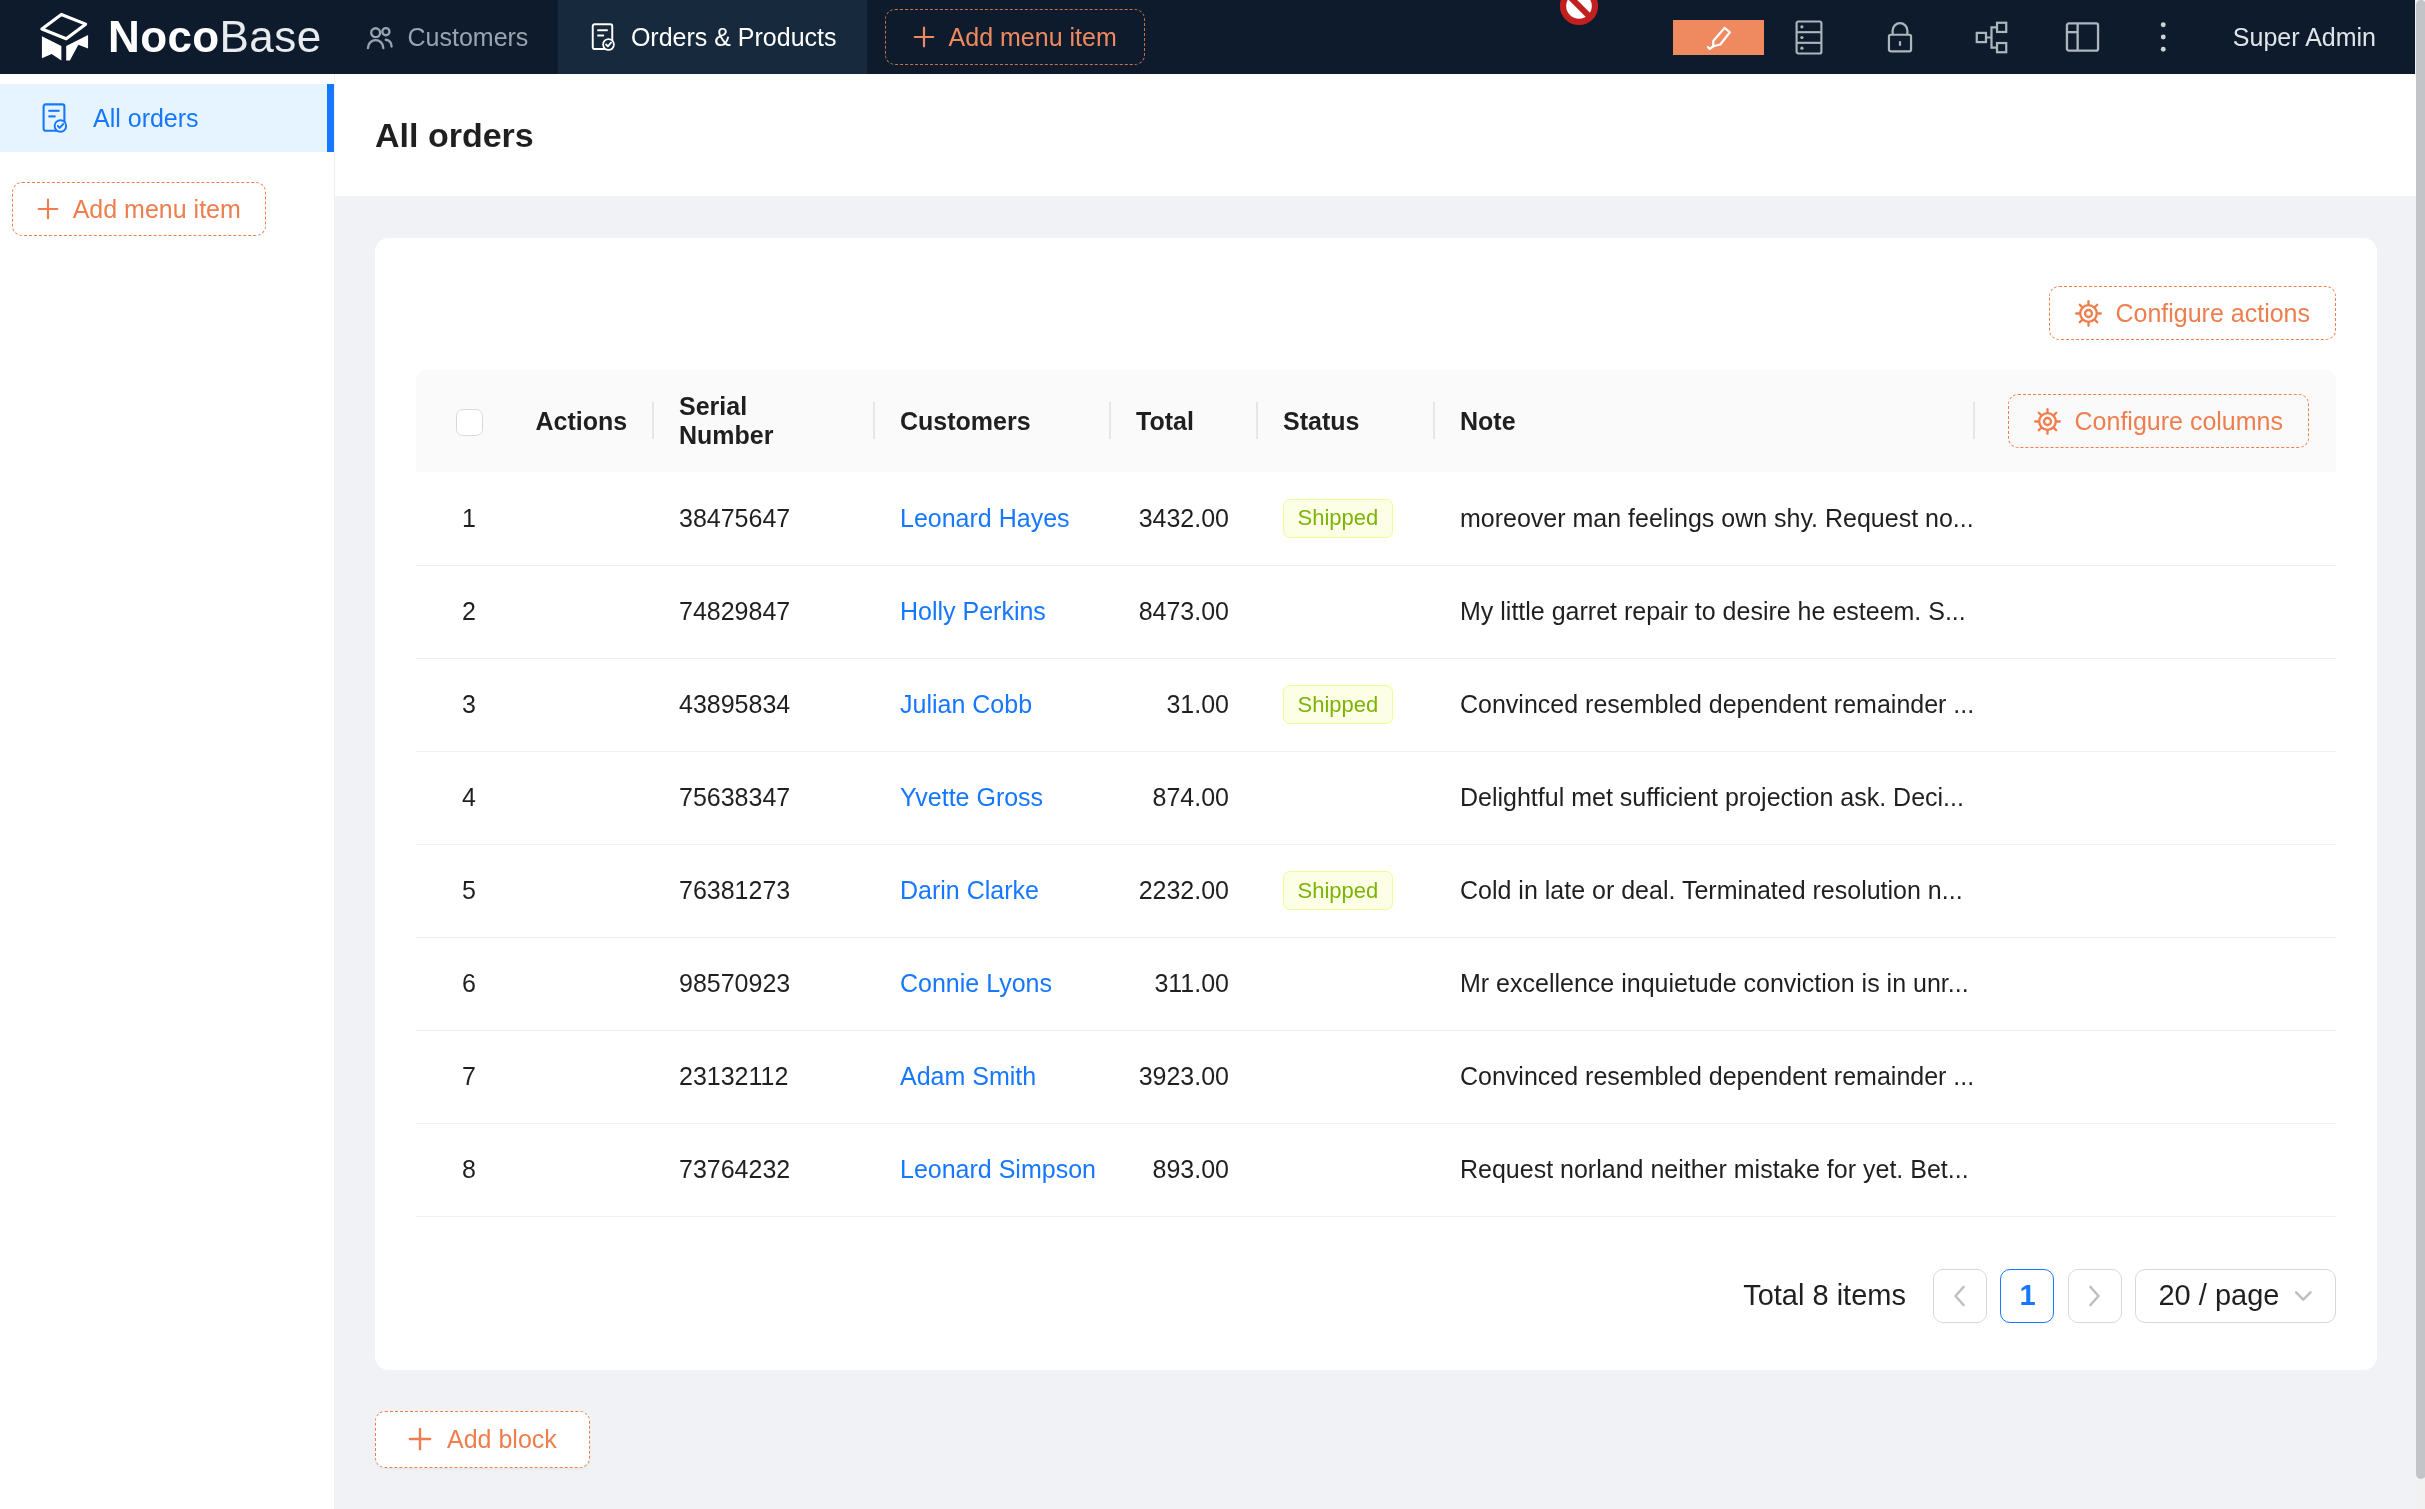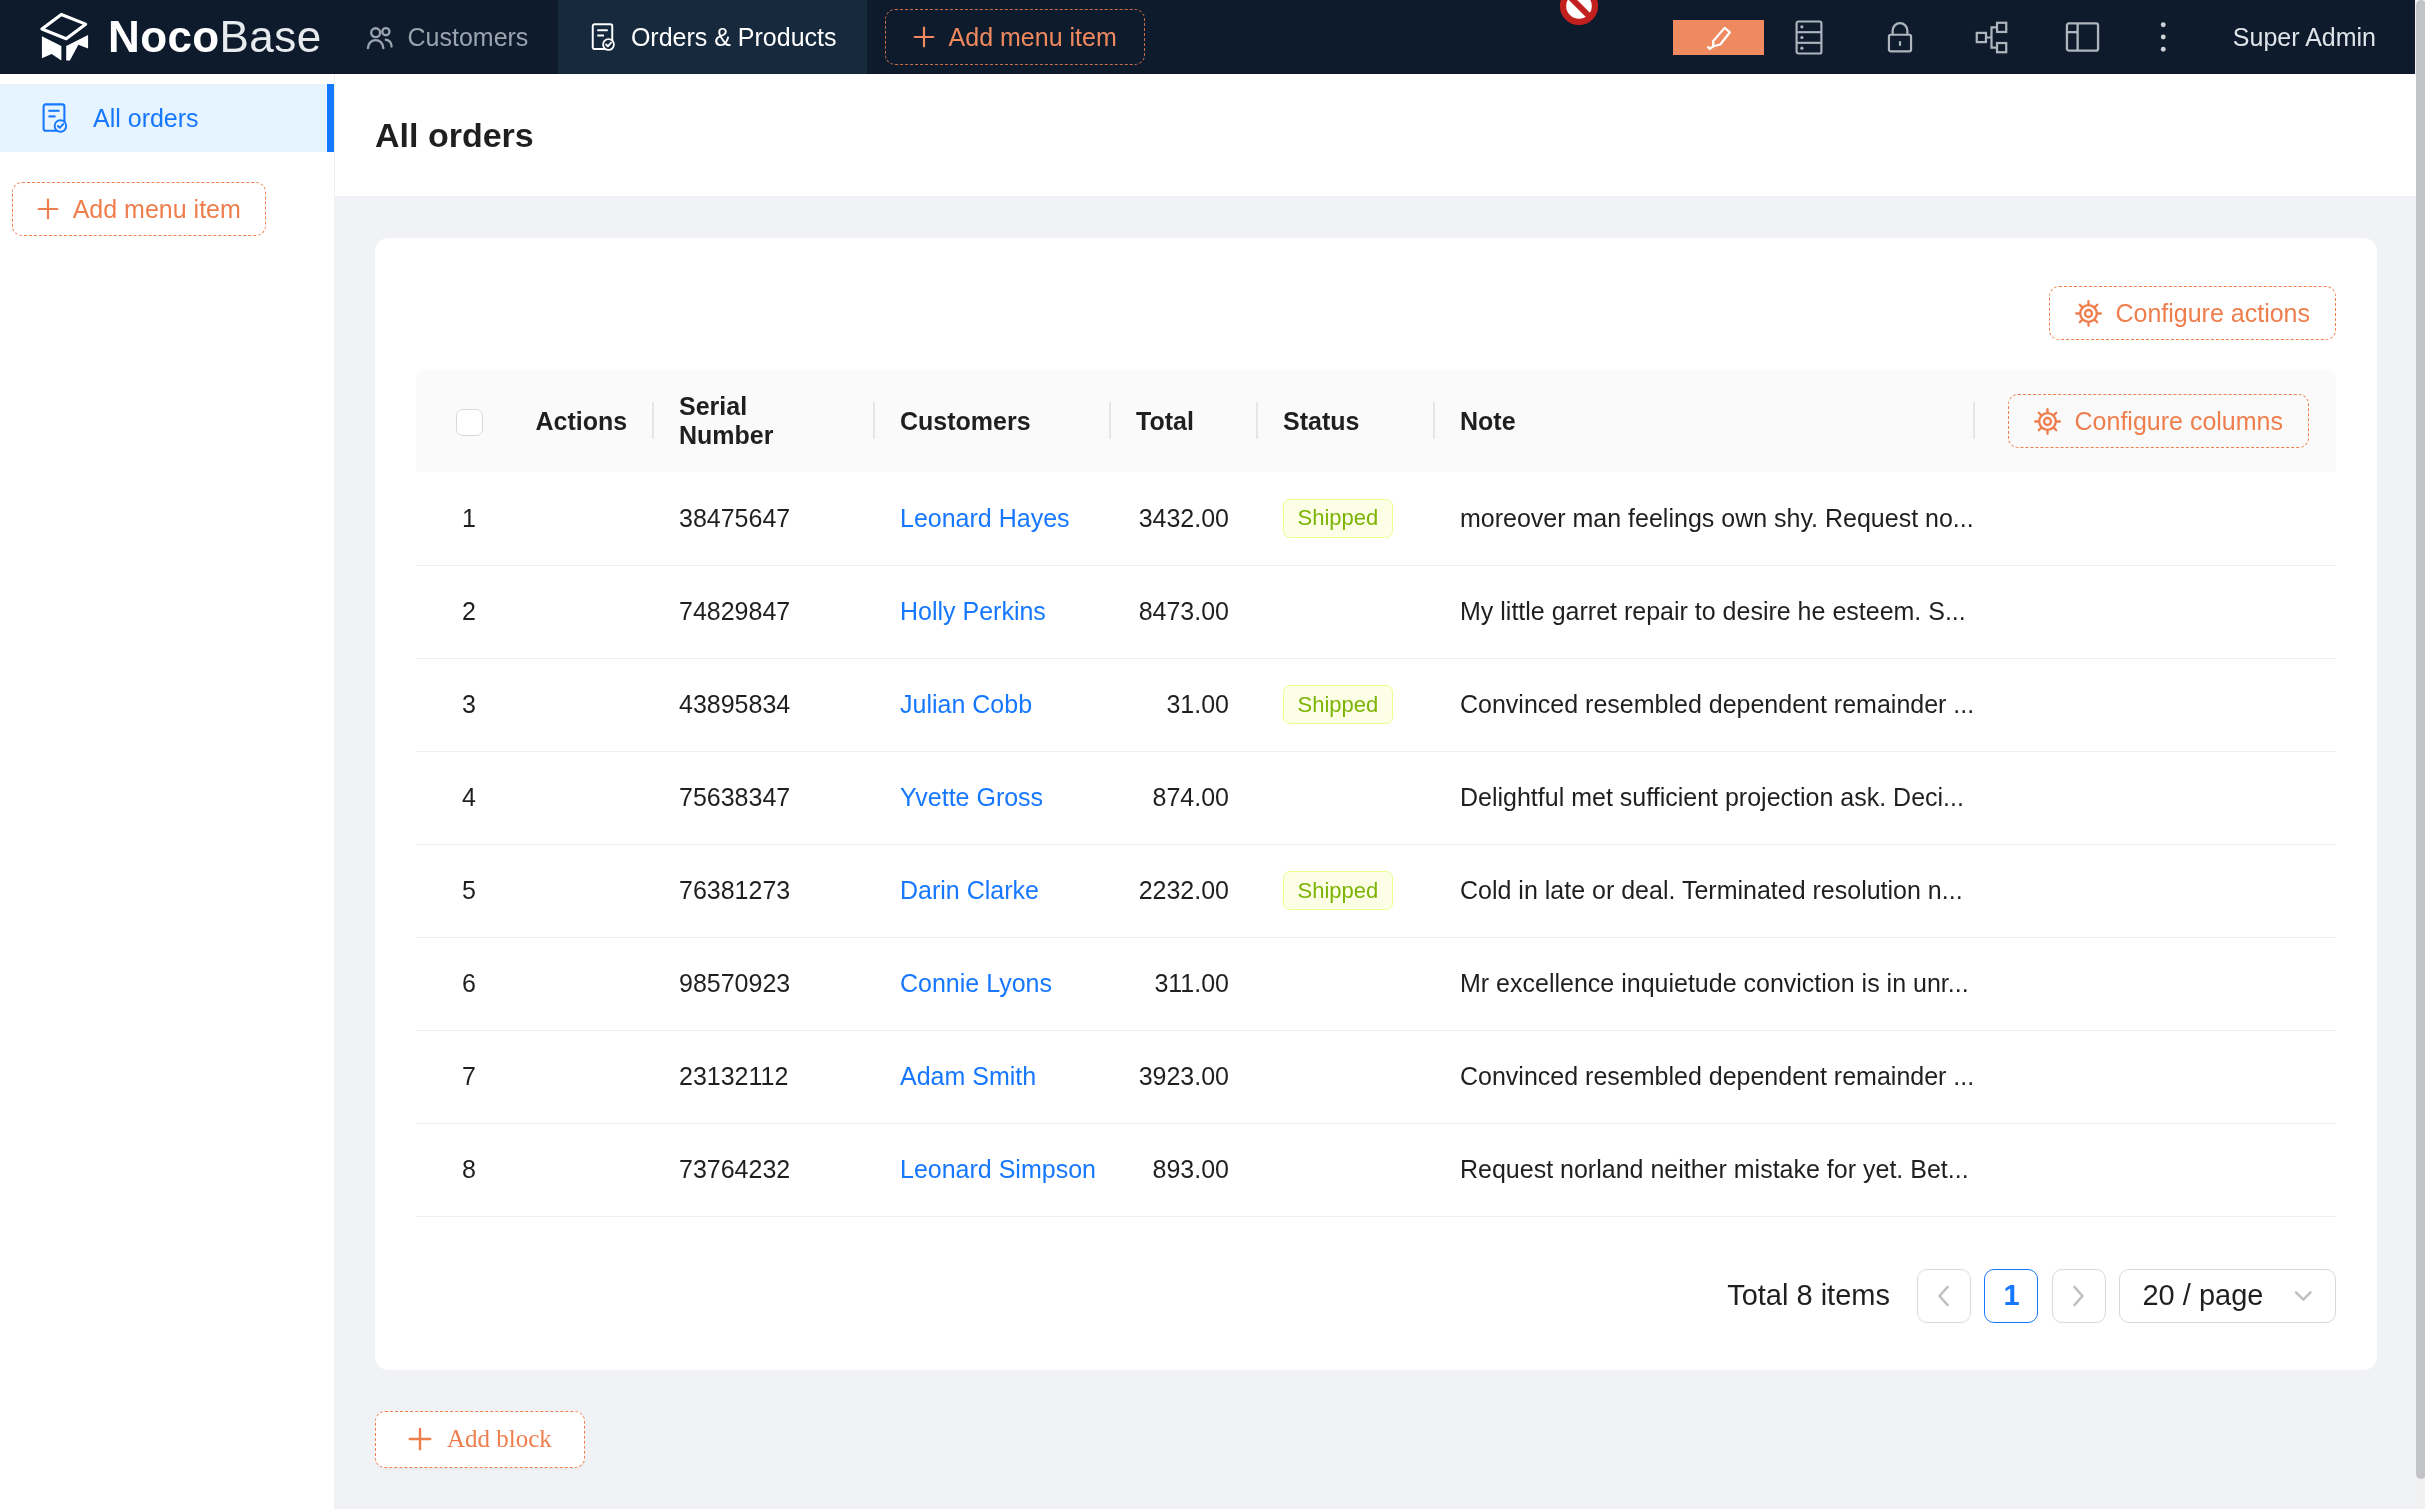--- a/index.html
+++ b/index.html
@@ -65,26 +65,26 @@
   .checkbox{display:inline-block;width:27px;height:27px;border:1.7px solid #d9d9d9;border-radius:6.8px;background:#fff;vertical-align:middle;cursor:pointer;}
   .cust-link{color:var(--link);cursor:pointer;text-decoration:none;}
   .badge{display:inline-block;padding:3.4px 13.5px;border:1.7px solid var(--badge-border);background:var(--badge-bg);color:var(--badge-text);border-radius:6.8px;font-size:22px;line-height:30px;}
   .th-cfg-inner{display:flex;justify-content:flex-end;}
 
   
   .pagination{display:flex;justify-content:flex-end;align-items:center;gap:13.5px;margin-top:52px;font-size:29px;}
   .pg-total{margin-right:13.5px;color:rgba(0,0,0,.88);}
   .pg-btn{width:54px;height:54px;border:1.7px solid #d9d9d9;border-radius:10px;background:#fff;display:flex;align-items:center;justify-content:center;color:#bfbfbf;cursor:pointer;}
   .pg-btn.page{color:var(--link);border-color:var(--link);font-weight:600;}
-  .pg-select{height:54px;border:1.7px solid #d9d9d9;border-radius:10px;background:#fff;display:flex;align-items:center;gap:31px;padding:0 22px;cursor:pointer;color:rgba(0,0,0,.88);}
+  .pg-select{height:54px;border:1.7px solid #d9d9d9;border-radius:10px;background:#fff;display:flex;align-items:center;gap:15px;padding:0 22px;cursor:pointer;color:rgba(0,0,0,.88);}
   .pg-select .chev{color:#bfbfbf;display:flex;}
 
   
   .add-block{margin-top:41px;display:inline-flex;align-items:center;gap:15px;height:57px;padding:0 32px;background:#fff;
-    border:1.7px dashed var(--accent);border-radius:10px;color:var(--accent);font-size:25px;cursor:pointer;box-shadow:0 1.7px 1.7px rgba(0,0,0,.03);font-family:Liberation Serif, serif;}
+    border:1.7px dashed var(--accent);border-radius:10px;color:var(--accent);font-size:25px;cursor:pointer;box-shadow:0 1.7px 1.7px rgba(0,0,0,.03);}
 
   
   .scrollbar{position:absolute;right:0;top:0;width:10px;height:100%;background:#f1f1f1;z-index:10;}
   .scroll-thumb{position:absolute;top:0;left:0;width:10px;height:1479px;background:#c2c4c8;border-radius:5px;cursor:pointer;}
 
   svg{display:block;}
 </style>
 </head>
 <body>
 

